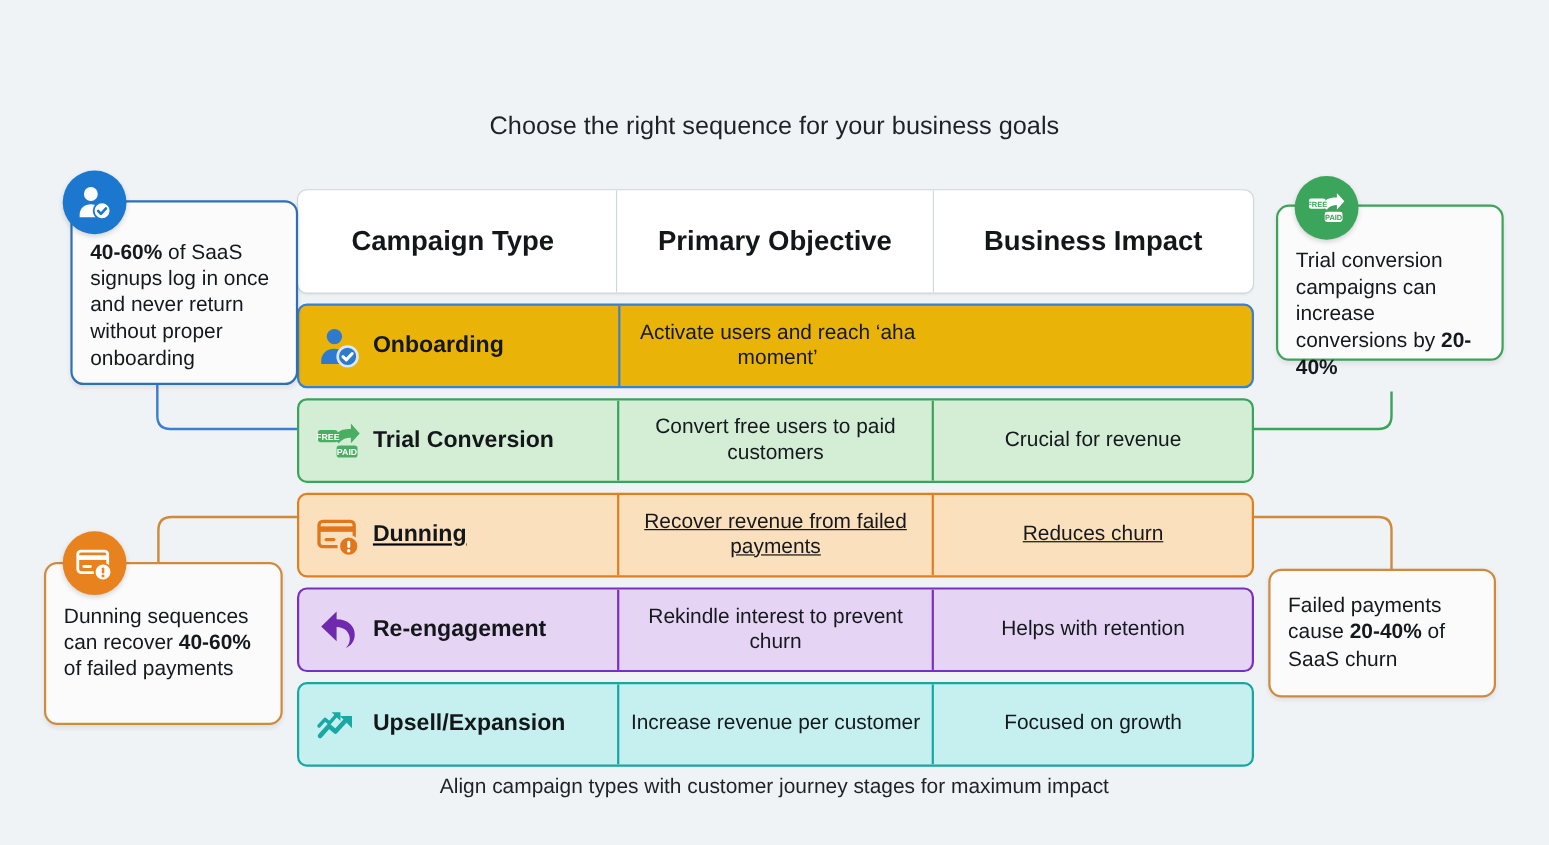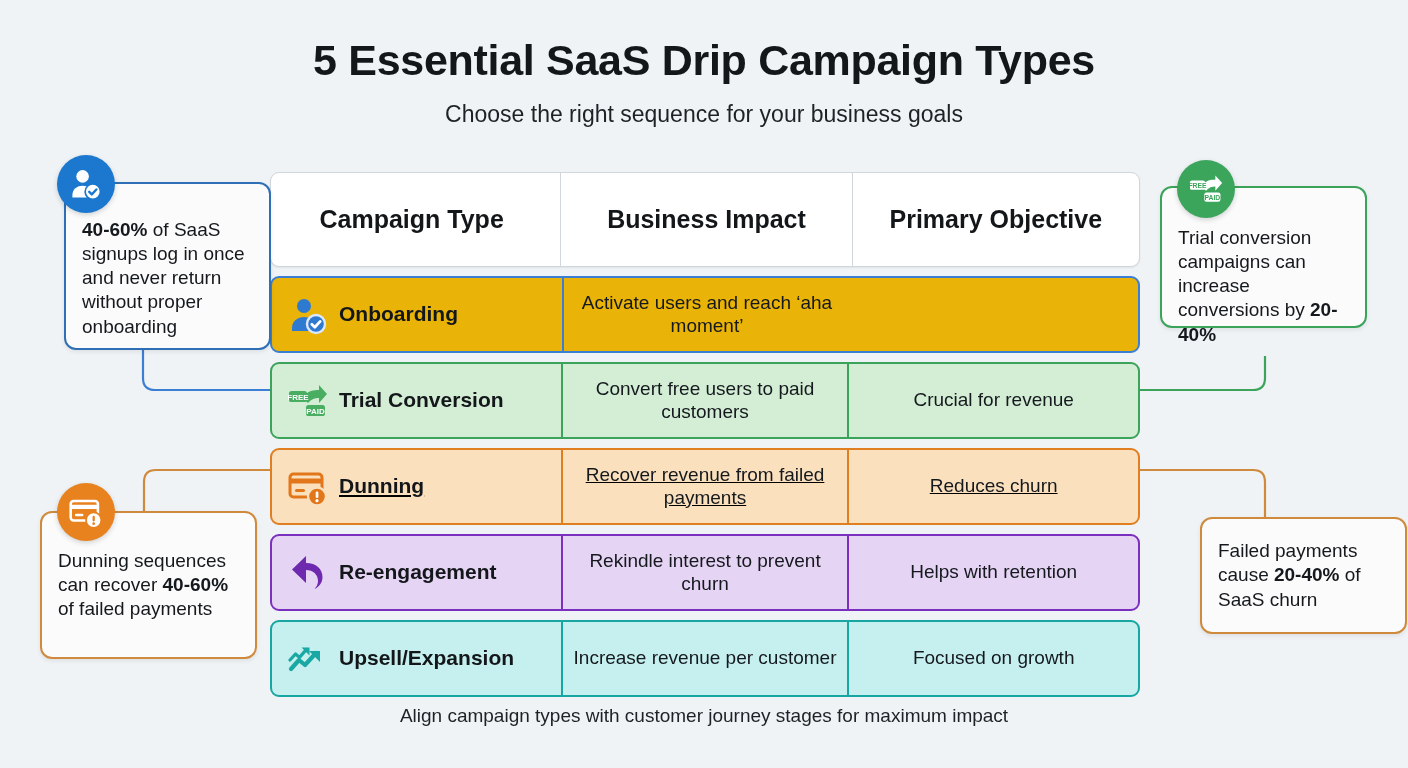--- a/index.html
+++ b/index.html
@@ -72,40 +72,39 @@
     display:flex; align-items:center; justify-content:center; z-index:4;
     box-shadow:0 2px 5px rgba(20,30,40,.18);
   }
   .badge svg { width:34px; height:34px; display:block; }
 </style>
 </head>
 <body>
 
 <div class="stage">
 
-  <div class="title">5 Essential SaaS Drip Campaign Types</div>
   <div class="subtitle">Choose the right sequence for your business goals</div>
 
   <svg class="wires" width="1408" height="768" viewBox="0 0 1408 768" fill="none">
 
     <path d="M143 350 L143 378 Q143 390 155 390 L270 390" stroke="#3b7fd4" stroke-width="2.2" fill="none"></path>
 
     <path d="M1265 356 L1265 378 Q1265 390 1253 390 L1140 390" stroke="#3ba35a" stroke-width="2.2" fill="none"></path>
 
     <path d="M270 470 L156 470 Q144 470 144 482 L144 512" stroke="#d08a3e" stroke-width="2.2" fill="none"></path>
 
     <path d="M1140 470 L1253 470 Q1265 470 1265 482 L1265 518" stroke="#d08a3e" stroke-width="2.2" fill="none"></path>
   </svg>
 
   <div class="table">
 
     <div class="trow hdr">
       <div class="cell c1" style="justify-content:center;padding-left:0">Campaign Type</div>
+      <div class="cell c2">Primary Objective</div>
       <div class="cell c3">Business Impact</div>
-      <div class="cell c2">Primary Objective</div>
     </div>
 
     <div class="trow body-row" style="background: #eab308; border-color: rgb(59, 127, 212);">
       <div class="cell c1">
         <svg class="ico" viewBox="0 0 40 40">
           <circle cx="16" cy="11" r="7" fill="#2f7ad1"></circle>
           <path d="M4 33c0-7 5.5-11 12-11s12 4 12 11v3H4z" fill="#2f7ad1"></path>
           <circle cx="28" cy="29" r="9" fill="#2f7ad1" stroke="#dbe8fb" stroke-width="2.4"></circle>
           <path d="M23.8 29.2l3 3 5.4-5.8" stroke="#fff" stroke-width="2.8" fill="none" stroke-linecap="round" stroke-linejoin="round"></path>
         </svg>
@@ -203,20 +202,20 @@
       <rect x="7" y="22" width="10" height="3" rx="1.5" fill="#fff"></rect>
       <circle cx="29" cy="29.5" r="9" fill="#fff" stroke="#e8821f" stroke-width="2"></circle>
       <rect x="27.7" y="24.5" width="2.7" height="6.6" rx="1.3" fill="#e8821f"></rect>
       <circle cx="29" cy="33.7" r="1.6" fill="#e8821f"></circle>
     </svg>
   </div>
   <div class="callout" style="left:40px; top:511px; width:217px; height:148px; border-color:#d08a3e; padding-top:36px;">
     <span>Dunning sequences can recover </span><span style="font-weight:bold">40-60%</span><span> of failed payments</span>
   </div>
 
-  <div class="callout" style="left:1200px; top:517px; width:207px; height:117px; border-color:#d08a3e; display:flex; align-items:center;">
+  <div class="callout" style="left:1153px; top:517px; width:207px; height:117px; border-color:#d08a3e; display:flex; align-items:center;">
     <div>
       <span>Failed payments cause </span><span style="font-weight:bold">20-40%</span><span> of SaaS churn</span>
     </div>
   </div>
 
   <div class="footer">Align campaign types with customer journey stages for maximum impact</div>
 </div>
 
 </body></html>

